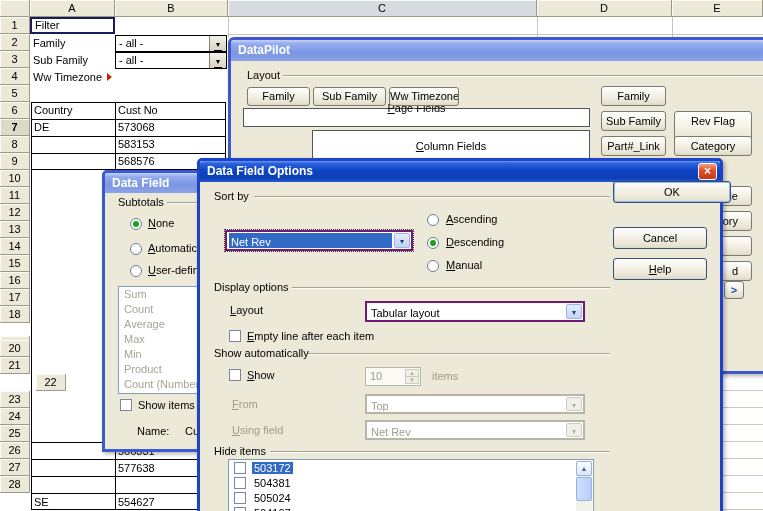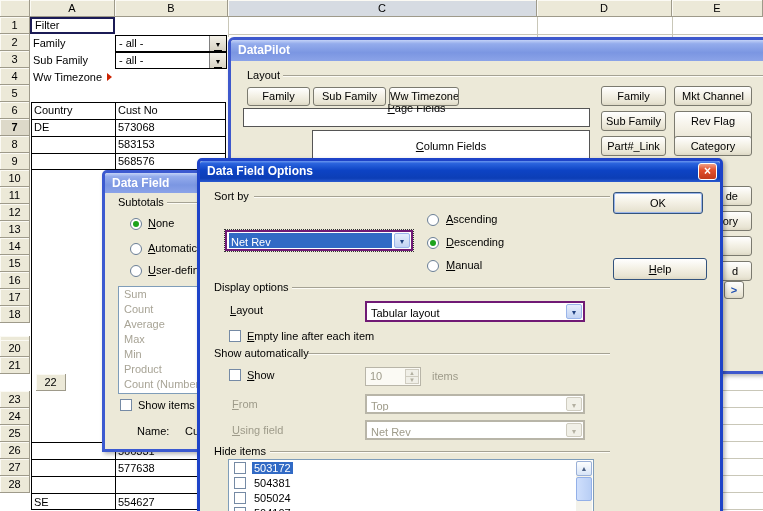--- a/index.html
+++ b/index.html
@@ -166,21 +166,20 @@
     <div class="a fieldbox" style="left:12px;top:68px;width:347px;height:19px;"></div>
     <div class="a mn" style="left:12px;top:62px;width:347px;text-align:center;">Page Fields</div>
     <div class="a xbtn" style="left:16px;top:47px;width:63px;height:19px;line-height:17px;">Family</div>
     <div class="a xbtn" style="left:82px;top:47px;width:73px;height:19px;line-height:17px;">Sub Family</div>
     <div class="a xbtn" style="left:158px;top:47px;width:70px;height:19px;line-height:17px;">Ww Timezone</div>
 
     <div class="a fieldbox" style="left:81px;top:90px;width:278px;height:66px;"></div>
     <div class="a mn" style="left:81px;top:100px;width:278px;text-align:center;">Column Fields</div>
 
     <div class="a xbtn" style="left:370px;top:46px;width:65px;height:20px;line-height:18px;">Family</div>
-    <div class="a xbtn" style="left:443px;top:46px;width:78px;height:20px;line-height:18px;">Mkt Channel</div>
     <div class="a xbtn" style="left:370px;top:71px;width:65px;height:20px;line-height:18px;">Sub Family</div>
     <div class="a xbtn" style="left:443px;top:71px;width:78px;height:36px;line-height:18px;">Rev Flag</div>
     <div class="a xbtn" style="left:370px;top:96px;width:65px;height:20px;line-height:18px;">Part#_Link</div>
     <div class="a xbtn" style="left:443px;top:96px;width:78px;height:20px;line-height:18px;">Category</div>
 
     <div class="a xbtn frag" style="left:443px;top:146px;width:78px;height:20px;">de</div>
     <div class="a xbtn frag" style="left:443px;top:171px;width:78px;height:20px;">gory</div>
     <div class="a xbtn frag" style="left:443px;top:196px;width:78px;height:20px;"></div>
     <div class="a xbtn frag" style="left:443px;top:221px;width:78px;height:20px;">d</div>
     <div class="a xbtn" style="left:493px;top:241px;width:20px;height:18px;line-height:16px;color:#2050b0;font-weight:bold;">&gt;</div>
@@ -277,17 +276,18 @@
       <div class="a cbx" style="left:5px;top:32px;"></div>
       <div class="a" style="left:25px;top:32px;">505024</div>
       <div class="a cbx" style="left:5px;top:47px;"></div>
       <div class="a" style="left:25px;top:47px;">504107</div>
       <div class="a" style="right:1px;top:1px;width:16px;height:58px;background:#f3f2ea;">
         <div class="a sb-upbtn" style="left:0;top:0;width:16px;height:15px;">▲</div>
         <div class="a sb-thumb" style="left:0;top:16px;width:16px;height:24px;"></div>
       </div>
     </div>
 
-    <div class="a xbtn big" style="left:413px;top:31px;width:90px;height:22px;box-shadow:inset 0 0 0 1px #9ab5ea;">OK</div>
+    <div class="a xbtn big" style="left:413px;top:20px;width:118px;height:22px;box-shadow:inset 0 0 0 1px #9ab5ea;">OK</div>
+    <div class="a xbtn big" style="left:413px;top:66px;width:94px;height:22px;">Cancel</div>
     <div class="a xbtn big mn" style="left:413px;top:97px;width:94px;height:22px;">Help</div>
   </div>
 
 </div>
 
 </body></html>

